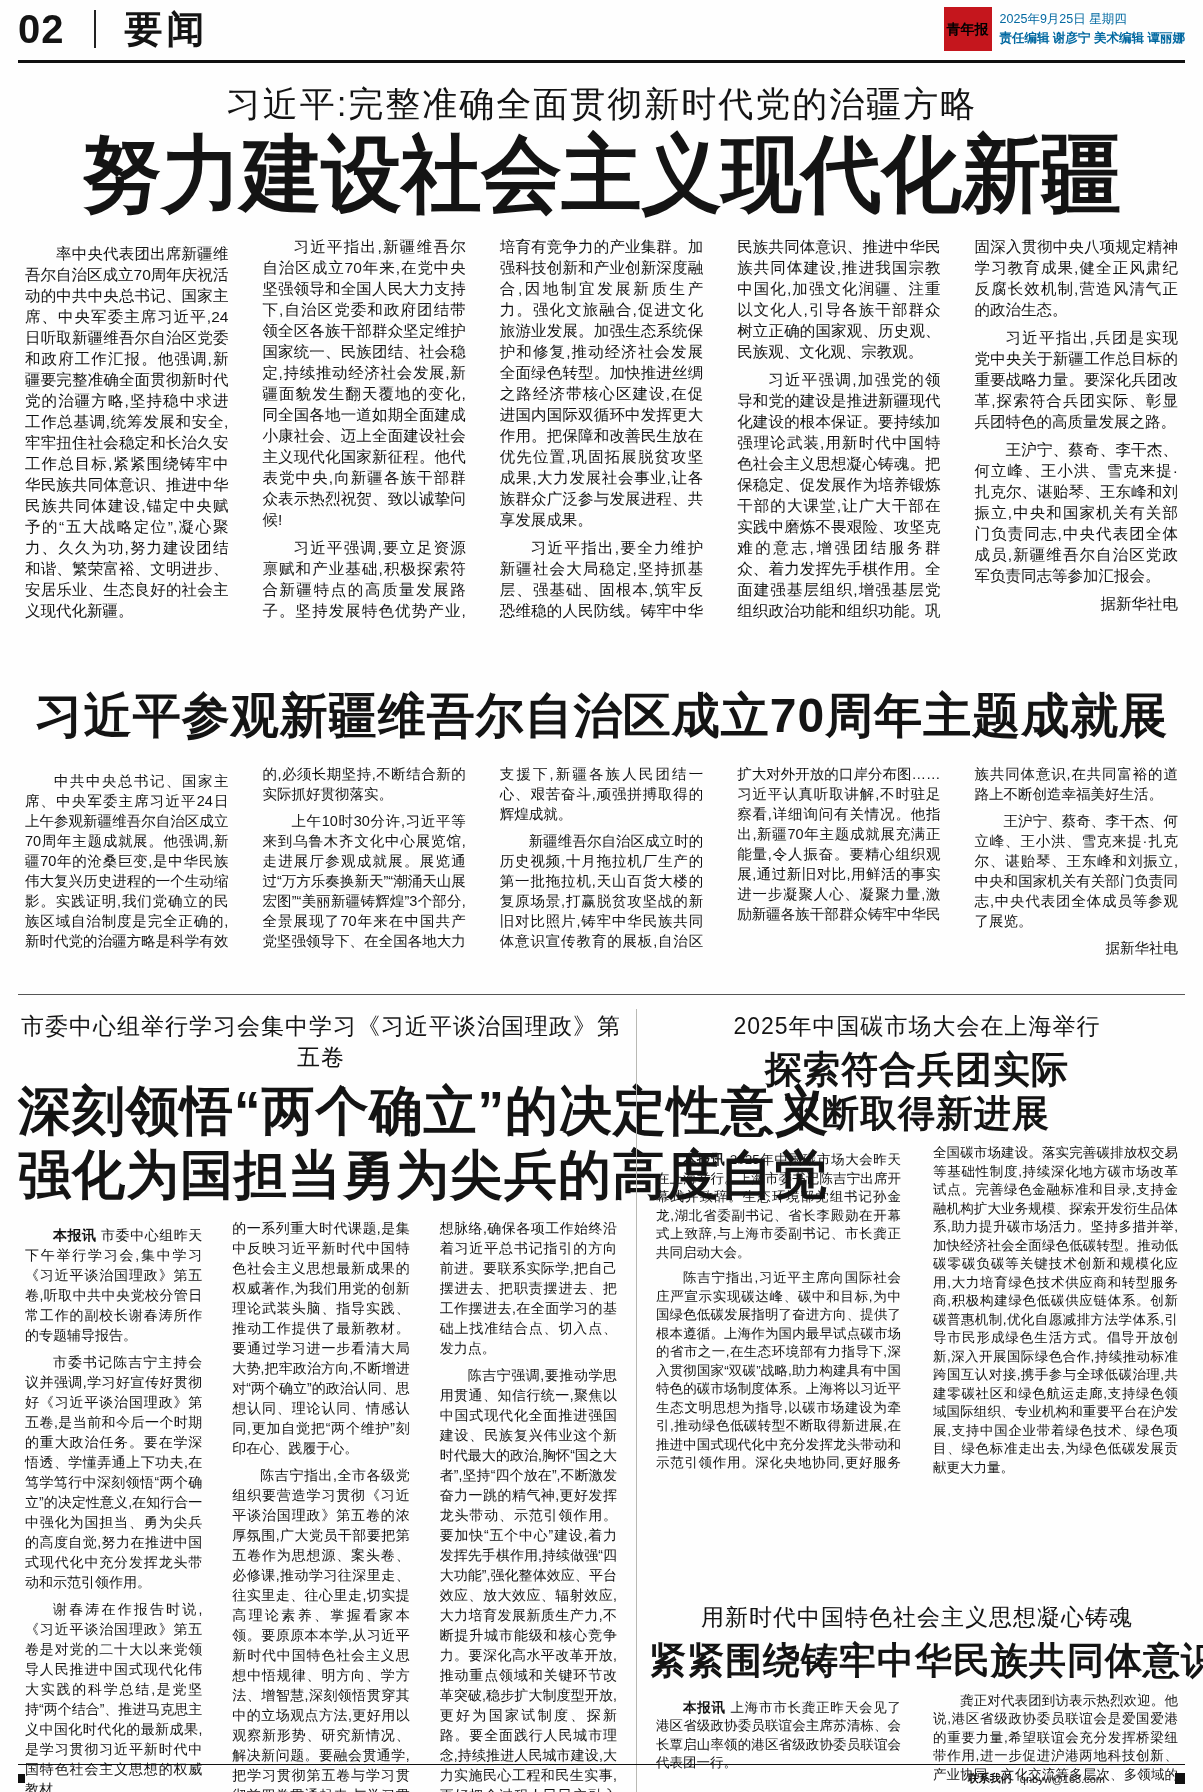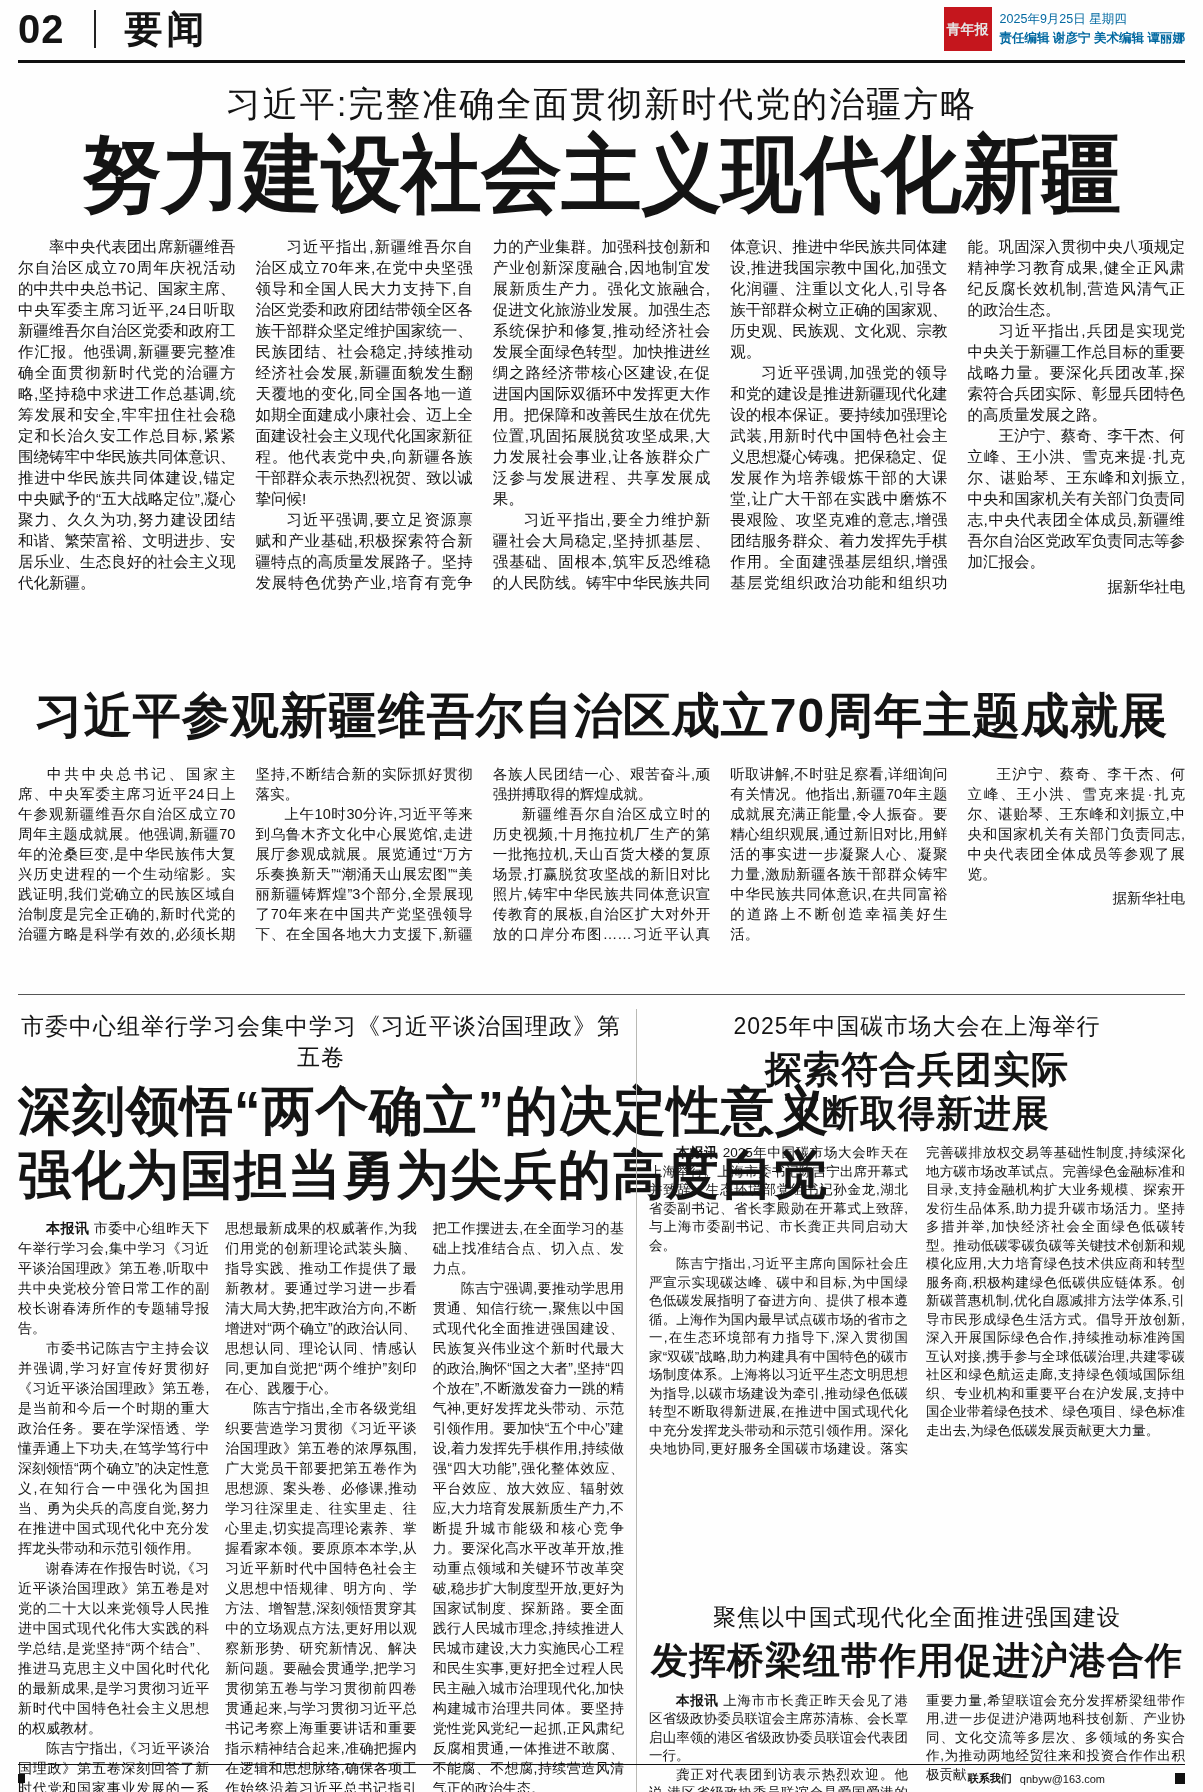--- a/index.html
+++ b/index.html
@@ -8,31 +8,31 @@
     font-family:"Liberation Sans","DejaVu Sans",sans-serif;
     position:relative;box-sizing:border-box;padding:0 18px;overflow:hidden;
   }
   
   .masthead{height:58px;border-bottom:3px solid #111;display:flex;align-items:center;justify-content:space-between;padding-bottom:2px;}
   .mh-left{display:flex;align-items:center;gap:29px;}
   .page-no{font-size:40px;font-weight:700;letter-spacing:1px;}
   .mh-sep{width:2px;height:38px;background:#222;}
   .section-name{font-size:38px;font-weight:700;letter-spacing:4px;}
   .mh-right{display:flex;align-items:center;gap:8px;}
-  .logo{width:48px;height:44px;background:#c5161d;color:#e5e5e5;display:flex;align-items:center;justify-content:center;
+  .logo{width:48px;height:44px;background:#c5161d;color:#000000;display:flex;align-items:center;justify-content:center;
         font-size:14px;font-weight:700;line-height:1.05;text-align:center;}
   .mh-meta{font-size:12.5px;line-height:1.55;color:#0369a1;}
   .mh-meta .row2{font-weight:700;}
   
   .kicker-xl{font-size:35px;font-weight:500;text-align:center;letter-spacing:2px;margin-top:18px;}
   .headline-xxl{font-size:80px;font-weight:900;text-align:center;letter-spacing:0px;line-height:1.02;
                 margin:6px 0 20px;transform:scaleY(1.05);white-space:nowrap;}
   .headline-xl{font-size:48px;font-weight:900;text-align:center;letter-spacing:1px;margin:24px 0 16px;white-space:nowrap;}
   .cols{column-gap:20px;text-align:justify;overflow:hidden;}
-  .cols p{margin:0;text-indent:2em;}
+  .cols p{margin:7px;text-indent:2em;}
   .cols p b{font-weight:700;}
   .cols p.byline{text-align:right;font-weight:400;text-indent:0;margin-top:4px;}
   .body-1{column-count:5;height:424px;font-size:15.5px;line-height:21px;}
   .body-2{column-count:5;height:214px;font-size:14.5px;line-height:20px;}
   .rule{border:none;border-top:1px solid #555;margin:16px 0 10px;}
   
   .bottom{display:flex;height:806px;}
   .bt-left{width:606px;}
   .v-div{width:1px;background:#b9b9b4;margin:4px 12px 10px;}
   .bt-right{flex:1;min-width:0;}
@@ -122,22 +122,22 @@
         <div class="kicker-md">2025年中国碳市场大会在上海举行</div>
         <div class="headline-md">探索符合兵团实际</div>
         <div class="headline-md">不断取得新进展</div>
         <div class="cols body-carbon">
             <p><b>本报讯</b> 2025年中国碳市场大会昨天在上海举行。上海市委书记陈吉宁出席开幕式并致辞。生态环境部党组书记孙金龙,湖北省委副书记、省长李殿勋在开幕式上致辞,与上海市委副书记、市长龚正共同启动大会。</p>
             <p>陈吉宁指出,习近平主席向国际社会庄严宣示实现碳达峰、碳中和目标,为中国绿色低碳发展指明了奋进方向、提供了根本遵循。上海作为国内最早试点碳市场的省市之一,在生态环境部有力指导下,深入贯彻国家“双碳”战略,助力构建具有中国特色的碳市场制度体系。上海将以习近平生态文明思想为指导,以碳市场建设为牵引,推动绿色低碳转型不断取得新进展,在推进中国式现代化中充分发挥龙头带动和示范引领作用。深化央地协同,更好服务全国碳市场建设。落实完善碳排放权交易等基础性制度,持续深化地方碳市场改革试点。完善绿色金融标准和目录,支持金融机构扩大业务规模、探索开发衍生品体系,助力提升碳市场活力。坚持多措并举,加快经济社会全面绿色低碳转型。推动低碳零碳负碳等关键技术创新和规模化应用,大力培育绿色技术供应商和转型服务商,积极构建绿色低碳供应链体系。创新碳普惠机制,优化自愿减排方法学体系,引导市民形成绿色生活方式。倡导开放创新,深入开展国际绿色合作,持续推动标准跨国互认对接,携手参与全球低碳治理,共建零碳社区和绿色航运走廊,支持绿色领域国际组织、专业机构和重要平台在沪发展,支持中国企业带着绿色技术、绿色项目、绿色标准走出去,为绿色低碳发展贡献更大力量。</p>
           </div>
       </div>
 
       <div>
-        <div class="kicker-md" style="margin-top:14px;">聚焦以中国式现代化全面推进强国建设</div>
-        <div class="headline-md">发挥桥梁纽带作用促进沪港合作</div>
+        <div class="kicker-md" style="margin-top:14px;">用新时代中国特色社会主义思想凝心铸魂</div>
+        <div class="headline-md">紧紧围绕铸牢中华民族共同体意识</div>
         <div class="cols body-hk">
             <p><b>本报讯</b> 上海市市长龚正昨天会见了港区省级政协委员联谊会主席苏清栋、会长覃启山率领的港区省级政协委员联谊会代表团一行。</p>
             <p>龚正对代表团到访表示热烈欢迎。他说,港区省级政协委员联谊会是爱国爱港的重要力量,希望联谊会充分发挥桥梁纽带作用,进一步促进沪港两地科技创新、产业协同、文化交流等多层次、多领域的务实合作,为推动两地经贸往来和投资合作作出积极贡献。</p>
           </div>
       </div>
     </div>
   </div>
 
   <div class="footer">
     <span class="f-sq"></span>

